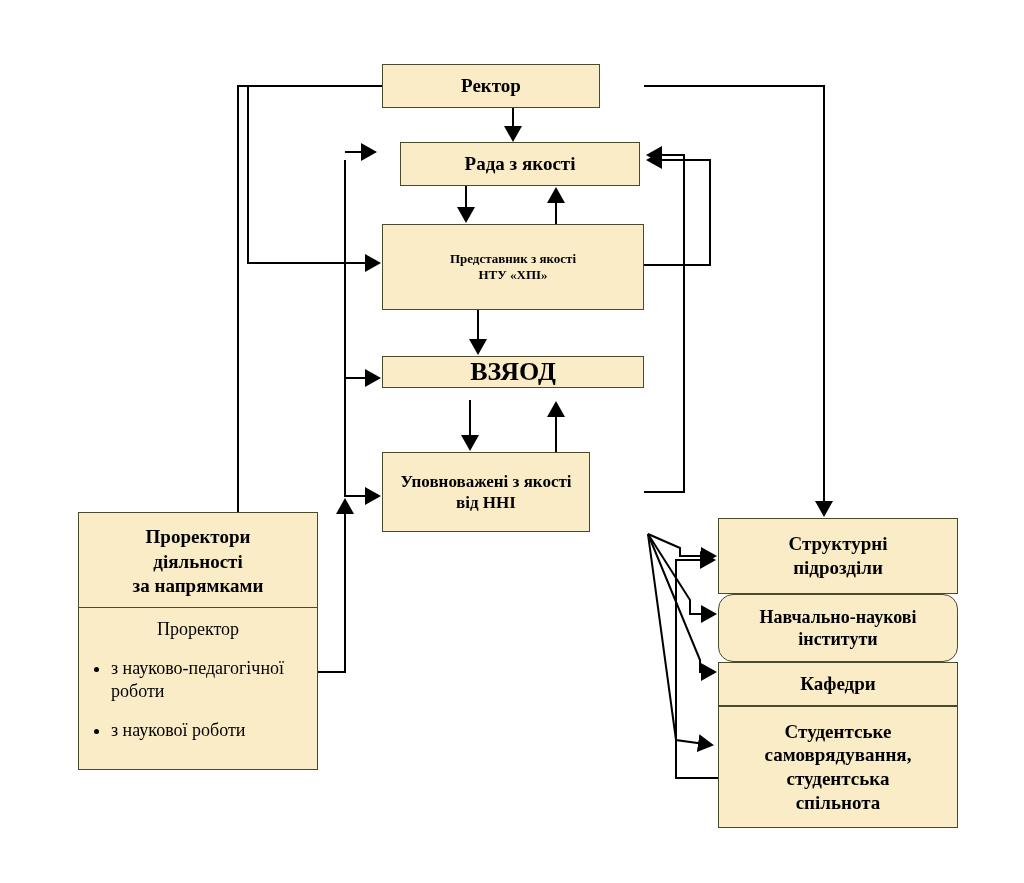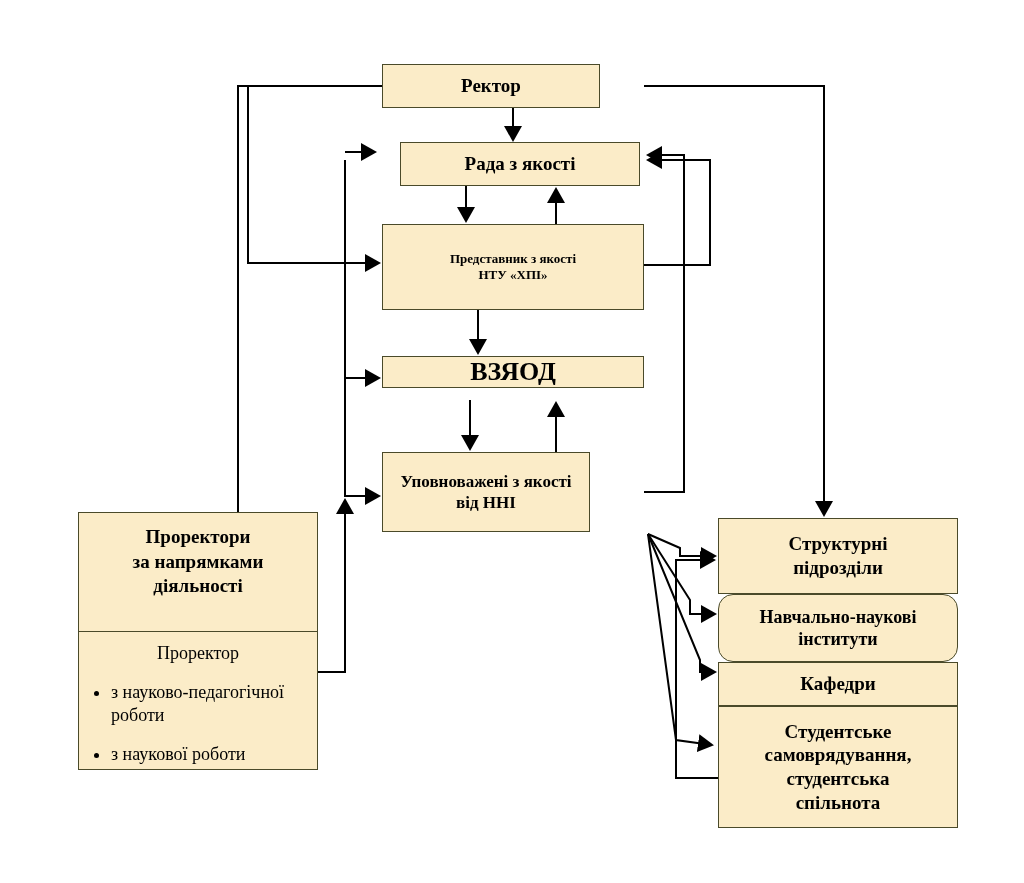--- a/index.html
+++ b/index.html
@@ -49,21 +49,21 @@
   #n-predst   { left: 382px; top: 224px; width: 262px; height: 86px;  font-size: 13px; }
   #n-vzyaod   { left: 382px; top: 356px; width: 262px; height: 32px;  font-size: 26px; }
   #n-upov     { left: 382px; top: 452px; width: 208px; height: 80px;  font-size: 17px; }
 
   #n-prorektory {
     left: 78px; top: 512px; width: 240px; height: 258px;
     padding: 0; justify-content: flex-start; align-items: stretch;
   }
   #n-prorektory .head {
     border-bottom: 1px solid #4a4a2a;
-    padding: 12px 6px 32px;
+    padding: 12px 6px 8px;
     font-size: 19px;
     font-weight: bold;
     text-align: center;
     line-height: 1.3;
   }
   #n-prorektory .body {
     padding: 10px 6px 6px;
     font-weight: normal;
     font-size: 18px;
   }
@@ -158,22 +158,22 @@
   </div>
 
   <div class="node" id="n-upov">
     <span class="node-line">Уповноважені з якості</span>
     <span class="node-line">від ННІ</span>
   </div>
 
   <div class="node" id="n-prorektory">
     <div class="head">
       <span class="node-line">Проректори</span>
+      <span class="node-line">діяльності</span>
       <span class="node-line">за напрямками</span>
-      <span class="node-line">діяльності</span>
     </div>
     <div class="body">
       <span class="sub-title">Проректор</span>
       <ul>
         <li>з науково-педагогічної роботи</li>
         <li>з наукової роботи</li>
       </ul>
     </div>
   </div>
 

